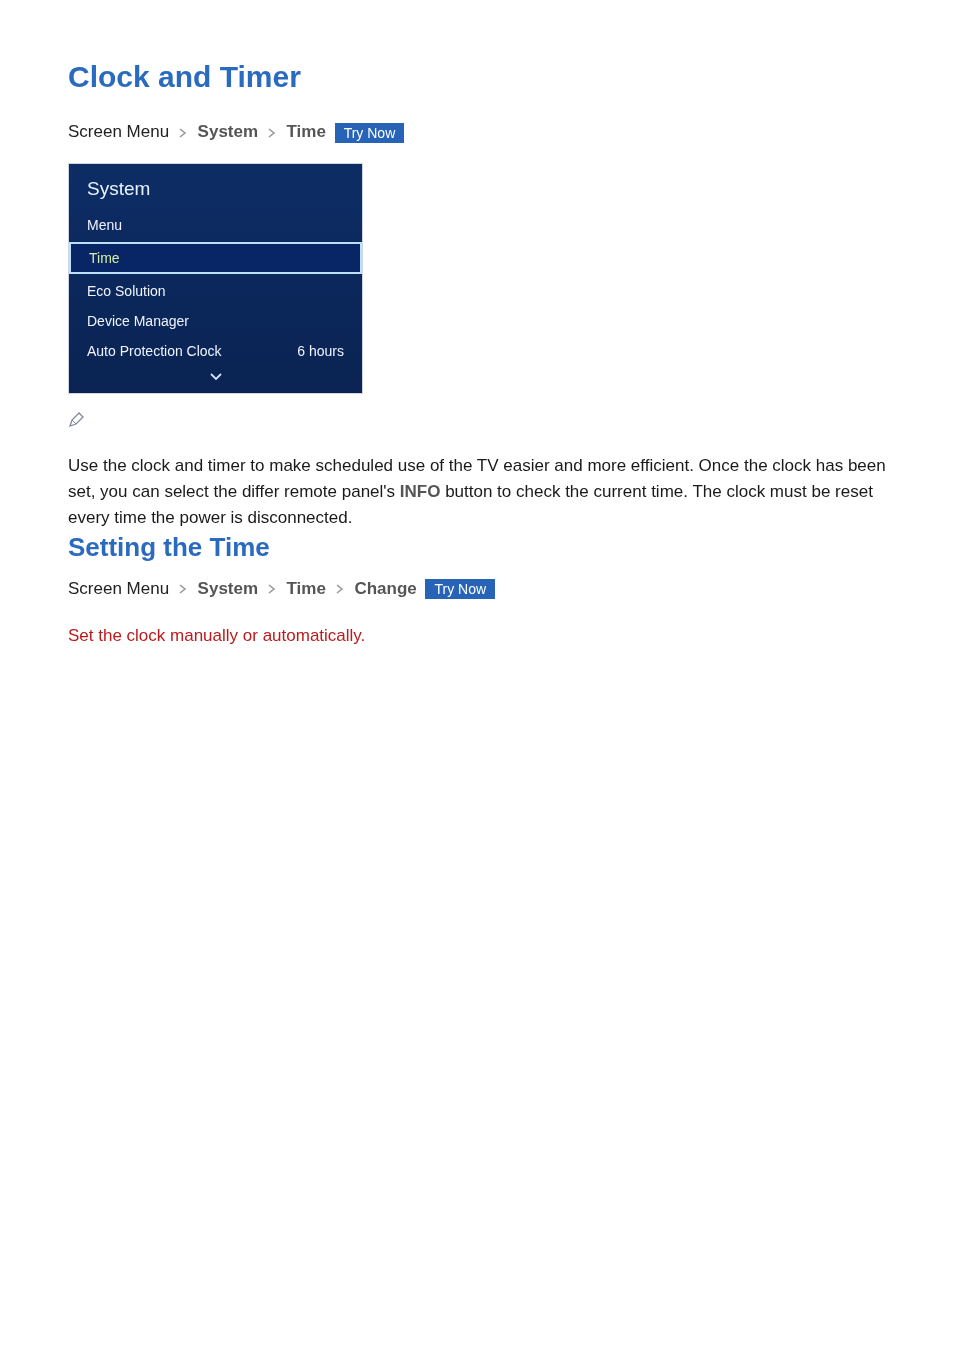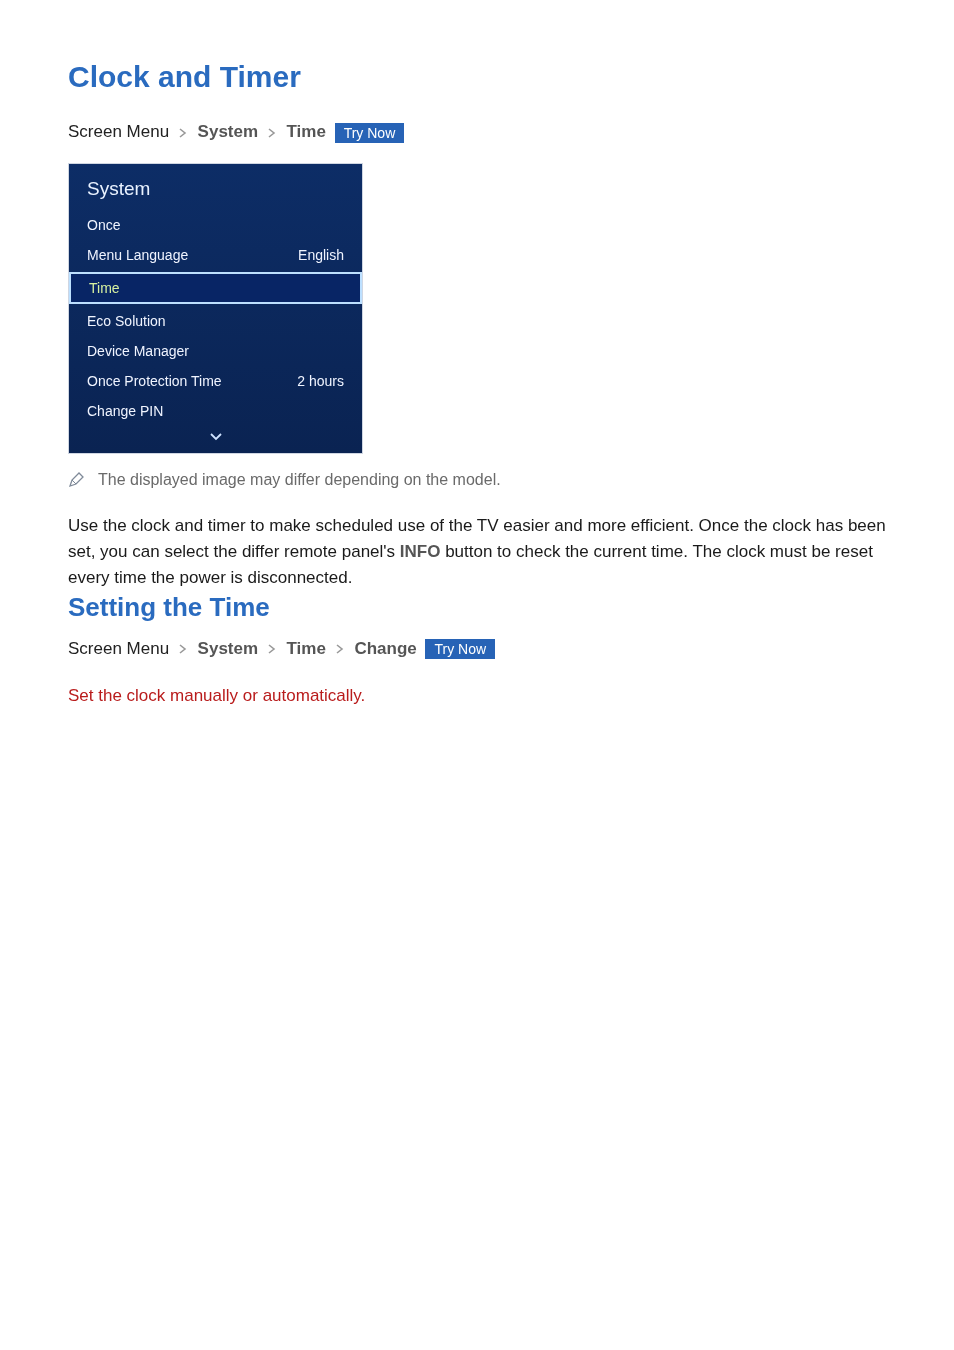--- a/index.html
+++ b/index.html
@@ -64,65 +64,56 @@
         </svg>
     </span>
     <span class="bold">Time</span>
     <span class="trynow">Try Now</span>
   </div>
 
   <div class="menu-box">
     <div class="menu-header">System</div>
 
     <div class="menu-row">
-      <span>Once</span>
+      <span>Menu</span>
       <span></span>
-    </div>
-    <div class="menu-row">
-      <span>Menu Language</span>
-      <span>English</span>
     </div>
 
     <div class="menu-row-selected">
       <span>Time</span>
       <span></span>
     </div>
 
     <div class="menu-row">
       <span>Eco Solution</span>
       <span></span>
     </div>
     <div class="menu-row">
       <span>Device Manager</span>
       <span></span>
     </div>
     <div class="menu-row">
-      <span>Once Protection Time</span>
-      <span>2 hours</span>
-    </div>
-    <div class="menu-row">
-      <span>Change PIN</span>
-      <span></span>
+      <span>Auto Protection Clock</span>
+      <span>6 hours</span>
     </div>
 
     <div class="menu-scroll">
       <svg viewBox="0 0 14 10">
           <path d="M2 2 L7 7 L12 2" stroke="#cfe3ff" stroke-width="1.8" fill="none"></path>
         </svg>
     </div>
   </div>
 
   <div class="note-row">
     <span class="pencil">
       <svg viewBox="0 0 16 16">
           <path d="M2 14 L4 8 L11 1 L15 5 L8 12 Z" fill="none" stroke="#7f8a99" stroke-width="1.3"></path>
           <path d="M4 8 L8 12" stroke="#7f8a99" stroke-width="1"></path>
         </svg>
     </span>
-    <span>The displayed image may differ depending on the model.</span>
   </div>
 
   <p class="body-text">
     <span>Use the clock and timer to make scheduled use of the TV easier and more efficient. Once the clock has been set, you can select the differ remote panel's </span><span class="info-bold">INFO</span><span> button to check the current time. The clock must be reset every time the power is disconnected.</span>
   </p>
 
   <h2 class="sub-title">Setting the Time</h2>
 
   <div class="bc">
     <span>Screen Menu</span>

